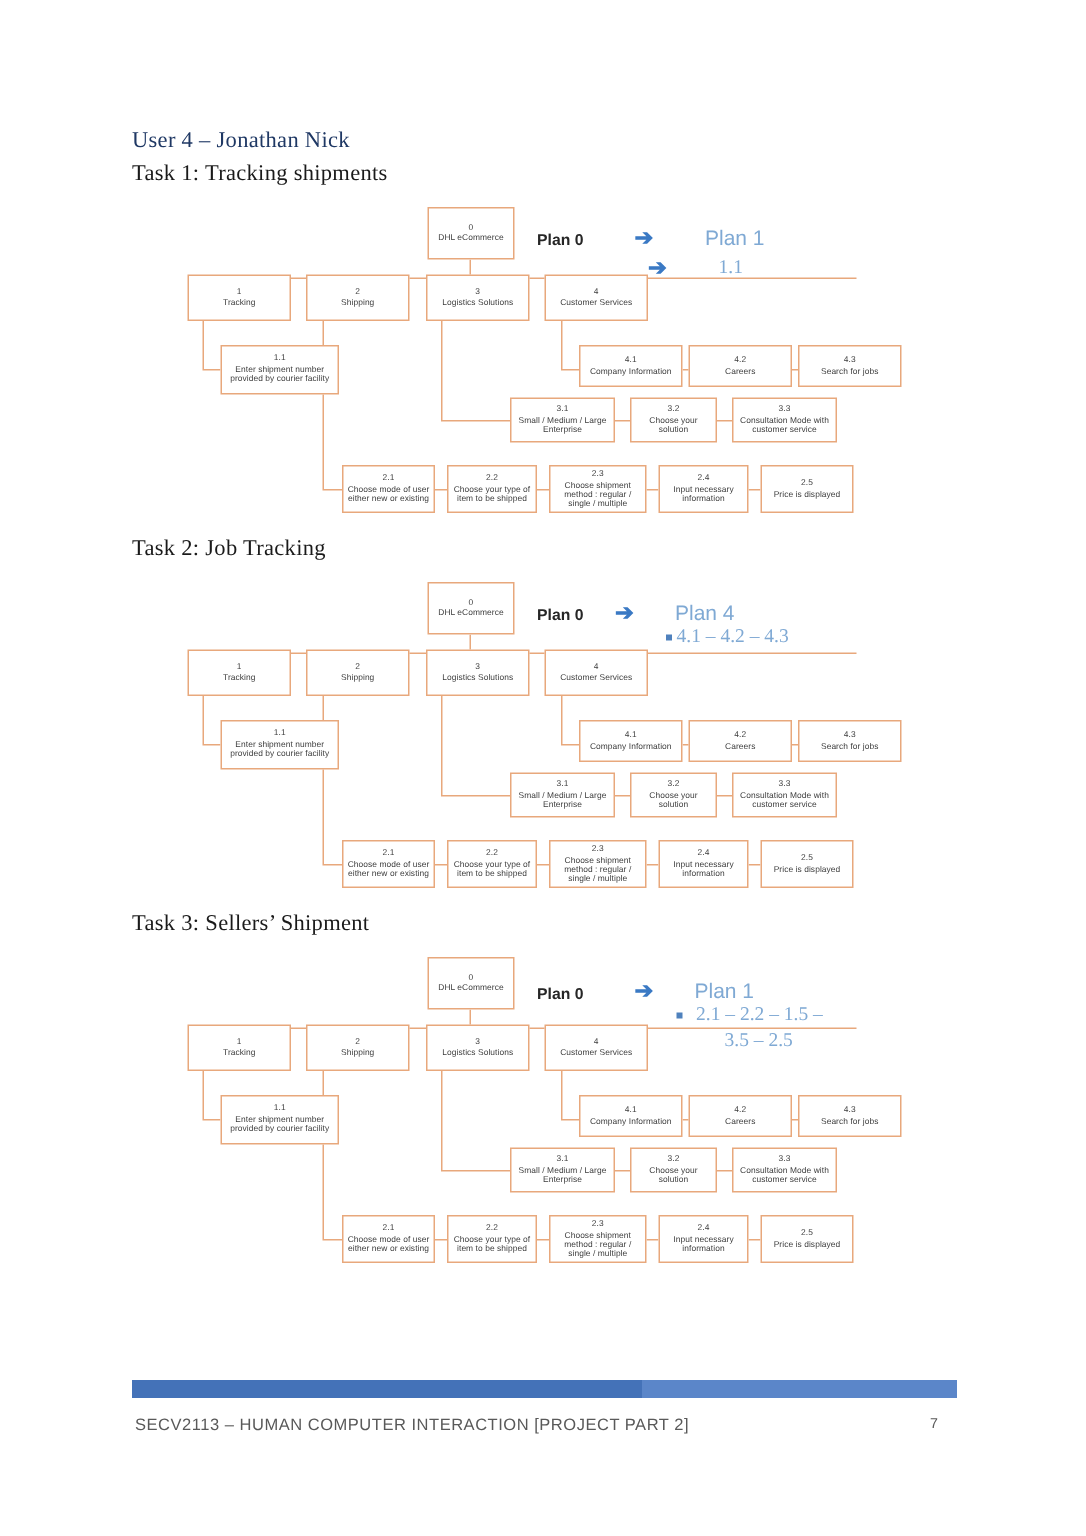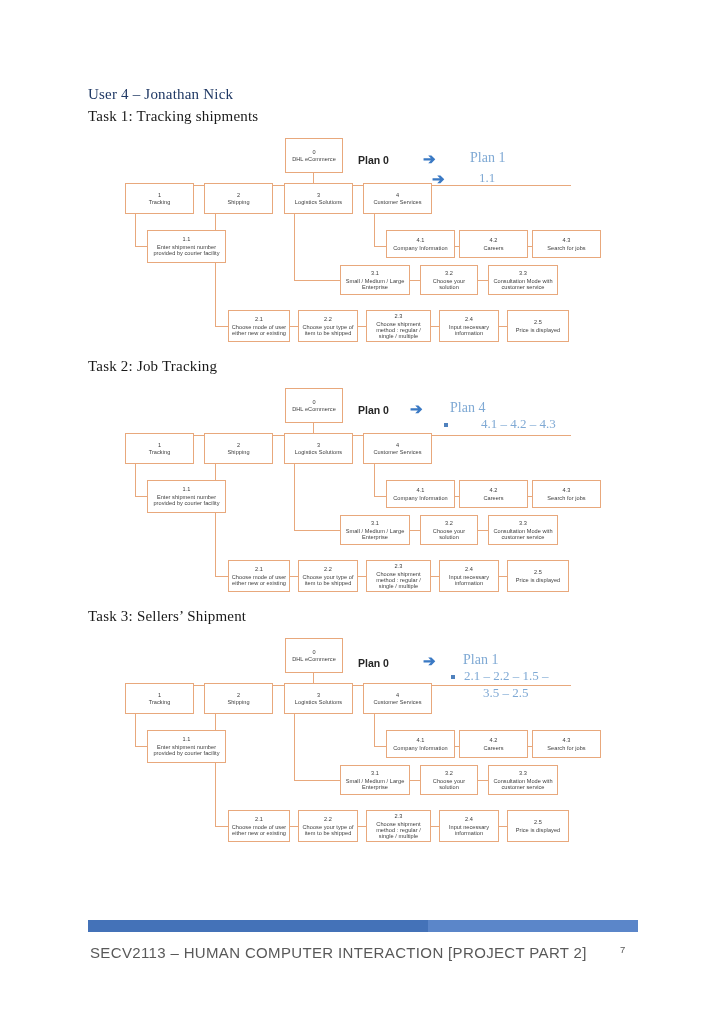--- a/index.html
+++ b/index.html
@@ -54,21 +54,21 @@
     font-family:"Liberation Sans",sans-serif;
     font-size:10.5px;font-weight:bold;color:#262626;
     white-space:nowrap;z-index:4;
   }
   .arrow{
     position:absolute;color:#3a79c4;font-size:15px;
     line-height:1;font-weight:bold;z-index:4;
   }
   .plan-title{
     position:absolute;
-    font-family:Liberation Serif, serif;
+    font-family:Liberation Sans, sans-serif;
     font-size:14px;color:#7fa9d4;white-space:nowrap;z-index:4;
   }
   .plan-seq{
     position:absolute;
     font-family:"Liberation Serif",serif;
     font-size:13px;color:#7fa9d4;white-space:nowrap;z-index:4;
     text-align:center;
   }
   .plan-bullet{
     position:absolute;width:4px;height:4px;background:#4f81bd;z-index:4;
@@ -79,21 +79,21 @@
     position:absolute;left:88px;top:920px;width:550px;height:12px;
     background:#4472b8;
   }
   .footer-bar .seg{
     position:absolute;right:0;top:0;width:210px;height:12px;
     background:#5b86c9;
   }
   .footer-text{
     position:absolute;left:90px;top:944px;
     font-family:"Liberation Sans",sans-serif;
-    font-size:15px;color:#595959;letter-spacing:.35px;white-space:nowrap;
+    font-size:11px;color:#595959;letter-spacing:.35px;white-space:nowrap;
   }
   .footer-page{
     position:absolute;left:620px;top:944px;
     font-family:"Liberation Sans",sans-serif;
     font-size:9.5px;color:#595959;
   }
 </style>
 </head>
 <body>
 
@@ -310,21 +310,21 @@
     </div>
     <div class="node" style="left:507px;top:180px;width:62px;height:32px;">
       <span class="num">2.5</span>
       <span class="lbl">Price is displayed</span>
     </div>
 
     <div class="plan0" style="left:358px;top:24px;">Plan 0</div>
     <div class="arrow" style="left:410px;top:21px;">➔</div>
     <div class="plan-title" style="left:450px;top:20px;">Plan 4</div>
     <div class="plan-bullet" style="left:444px;top:43px;"></div>
-    <div class="plan-seq" style="left:481px;top:36px;">4.1 – 4.2 – 4.3</div>
+    <div class="plan-seq" style="left:451px;top:36px;">4.1 – 4.2 – 4.3</div>
   </div>
 
   <div class="diagram" style="top:630px;">
 
     <div class="ln lnv" style="left:313px;top:43px;height:12px;"></div>
     <div class="ln lnh" style="left:159px;top:55px;width:412px;"></div>
     <div class="ln lnv" style="left:159px;top:55px;height:9px;"></div>
     <div class="ln lnv" style="left:238px;top:55px;height:9px;"></div>
     <div class="ln lnv" style="left:318px;top:55px;height:9px;"></div>
     <div class="ln lnv" style="left:397px;top:55px;height:9px;"></div>

